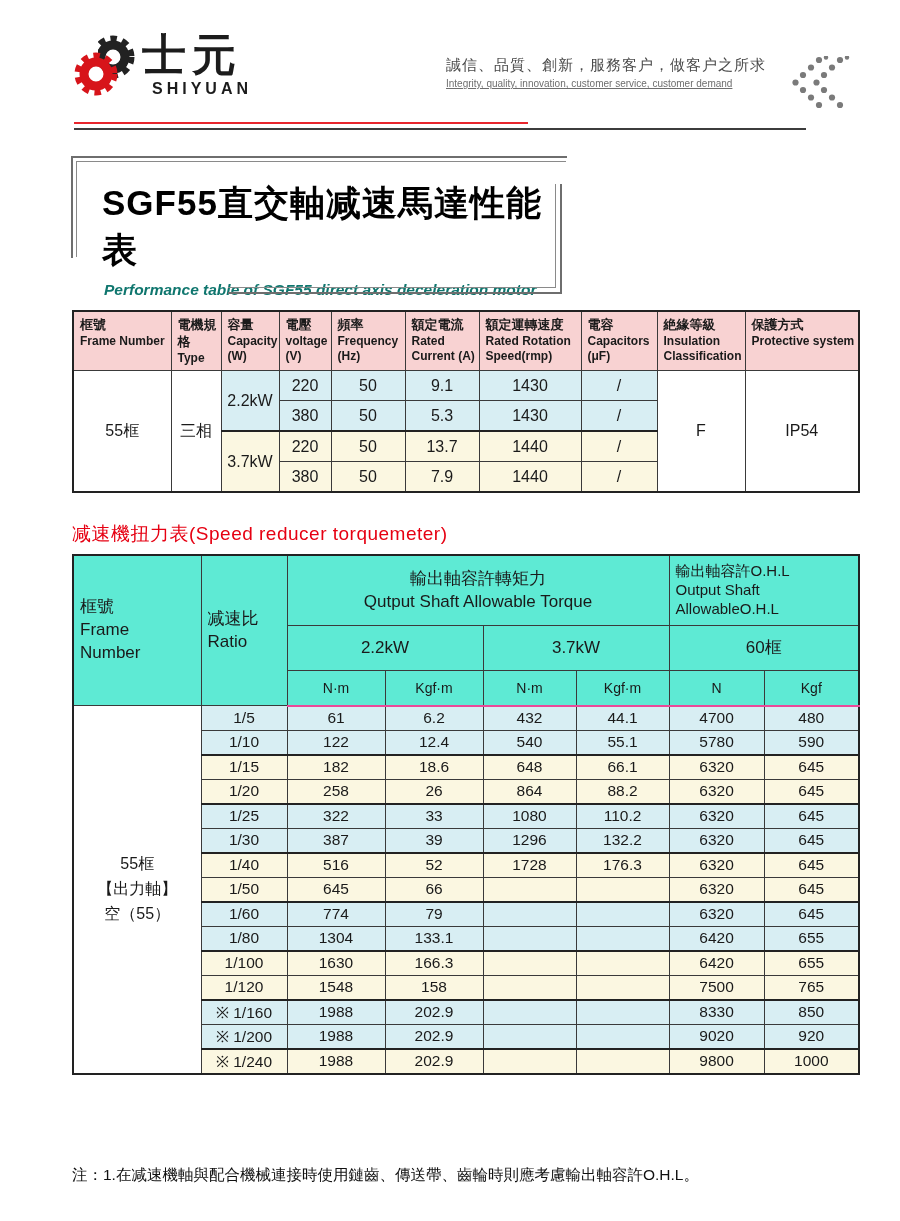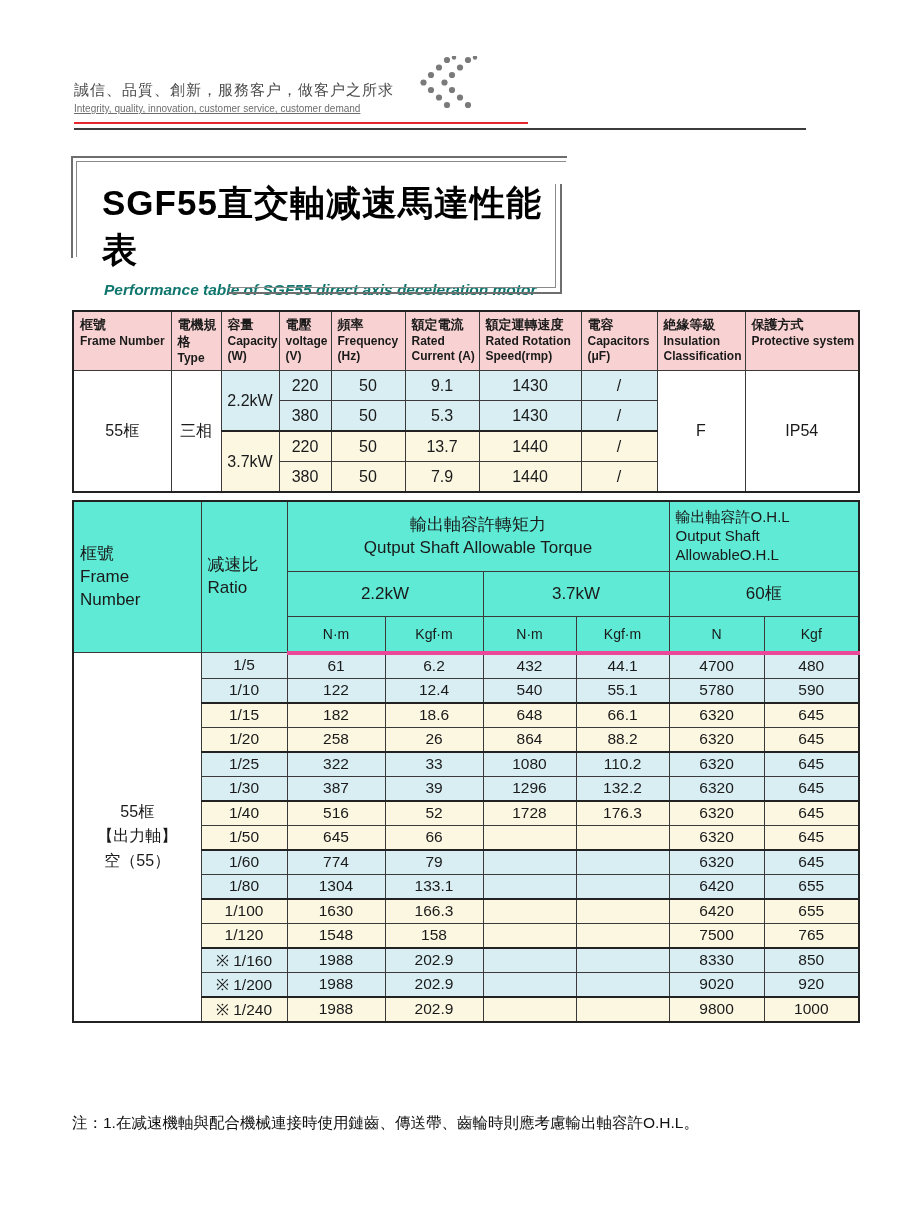--- a/index.html
+++ b/index.html
@@ -5,21 +5,21 @@
   html,body { margin:0; padding:0; background:#ffffff; }
   body { width:900px; height:1221px; font-family:"Liberation Sans", sans-serif; color:#1a1a1a; }
   .page { position:relative; width:900px; height:1221px; overflow:hidden; background:#fff; }
 
   
   .header { display:flex; justify-content:space-between; align-items:flex-start; padding:34px 46px 0 74px; }
   .logo { display:flex; align-items:flex-start; gap:4px; }
   .logo-text { display:flex; flex-direction:column; }
   .logo-cn { font-size:44px; font-weight:bold; line-height:0.95; letter-spacing:6px; color:#1c1c1c; }
   .logo-en { font-size:16px; font-weight:bold; letter-spacing:4px; color:#1c1c1c; margin:4px 0 0 10px; }
-  .header-right { display:flex; align-items:flex-end; gap:26px; margin-top:22px; }
+  .header-right { display:flex; align-items:flex-start; gap:26px; margin-top:22px; }
   .slogan-cn { font-size:15px; color:#4a4a4a; letter-spacing:1px; }
   .slogan-en { font-size:10px; color:#6e6e6e; margin-top:3px;text-decoration:underline; }
   .rule-red  { margin:8px 0 0 74px; width:454px; height:2px; background:#e8262d; }
   .rule-dark { margin:4px 0 0 74px; width:732px; height:2px; background:#3c3c3c; }
 
   
   .title-wrap { position:relative; margin:38px 0 0 82px; width:470px; padding:12px 0 4px 20px; }
   .tf { position:absolute; pointer-events:none; }
   .tf-a1 { top:-12px; left:-11px; width:494px; height:100px; border-top:2px solid #6e6e6e; border-left:2px solid #6e6e6e; }
   .tf-a2 { top:-7px;  left:-6px;  width:489px; height:95px;  border-top:1px solid #8a8a8a; border-left:1px solid #8a8a8a; }
@@ -43,35 +43,58 @@
   .tone-blue td, td.tone-blue { background:#d8eef3; }
   .tone-yellow td, td.tone-yellow { background:#fbf7e1; }
   .t1 tr.grp td { border-top:2px solid #222; }
 
   .t2 th { background:#5eead4; border:1px solid #3a3a3a; font-weight:normal; padding:6px; }
   .th-frame, .th-ratio { text-align:left; vertical-align:middle; padding-left:28px; font-size:17px; line-height:1.35; }
   .th-torque { text-align:center; font-size:17px; line-height:1.35; }
   .th-ohl { text-align:left; vertical-align:top; padding:4px 0 0 10px; font-size:15px; line-height:1.25; }
   .th-power { text-align:center; font-size:17px; height:32px; }
   .th-unit { text-align:center; font-size:14px; height:22px; }
-  .t2 thead tr:last-child th { border-bottom:4px solid #ec4899; }
+  .t2 thead tr:last-child th { border-bottom:2px solid #ec4899; }
   .t2 tbody td { border:1px solid #3a3a3a; text-align:center; font-size:15.5px; height:23px; padding:0; }
   .t2 tbody tr.grp td { border-top:2px solid #222; }
   .t2 tbody td.frame-cell { background:#fff; font-size:16px; line-height:1.55; vertical-align:middle; }
 
   
   .notes { display:flex; margin:86px 0 0 72px; font-size:15.5px; line-height:1.8; color:#111; }
   .notes .prefix { white-space:nowrap; }
 </style>
 </head>
 <body>
 
 <div class="page">
 
   <div class="header">
+    <div class="logo">
+      <span>
+        <svg width="64" height="66" viewBox="0 0 64 66">
+          <defs>
+              <clipPath id="cp-black">
+                <polygon points="24,0 64,0 64,40 40,52 24,30"></polygon>
+              </clipPath>
+            </defs>
+          <g clip-path="url(#cp-black)" fill="none" stroke="#222222">
+            <circle cx="39" cy="23" r="12" stroke-width="9"></circle>
+            <circle cx="39" cy="23" r="18.5" stroke-width="6" stroke-dasharray="6.5 5.5"></circle>
+          </g>
+          <g fill="none" stroke="#d7141a">
+            <circle cx="22" cy="40" r="12" stroke-width="9"></circle>
+            <circle cx="22" cy="40" r="18.5" stroke-width="6" stroke-dasharray="6.5 5.5"></circle>
+          </g>
+        </svg>
+      </span>
+      <span class="logo-text">
+        <span class="logo-cn">士元</span>
+        <span class="logo-en">SHIYUAN</span>
+      </span>
+    </div>
     <div class="header-right">
       <div class="slogan">
         <div class="slogan-cn">誠信、品質、創新，服務客户，做客户之所求</div>
         <div class="slogan-en">Integrity, quality, innovation, customer service, customer demand</div>
       </div>
       <span>
         <svg width="62" height="54" viewBox="0 0 62 54" fill="#7a7a7a">
           <circle cx="27" cy="4" r="3.1"></circle>
             <circle cx="19" cy="11.5" r="3.1"></circle>
             <circle cx="11" cy="19" r="3.1"></circle>
@@ -192,20 +215,21 @@
       <tr>
         <td class="tone-yellow">380</td>
         <td class="tone-yellow">50</td>
         <td class="tone-yellow">7.9</td>
         <td class="tone-yellow">1440</td>
         <td class="tone-yellow">/</td>
       </tr>
     </tbody>
   </table>
 
+  <div class="sec-heading second">减速機扭力表(Speed reducer torquemeter)</div>
   <table class="t2">
     <colgroup>
       <col style="width:128px">
         <col style="width:86px">
         <col style="width:98px">
         <col style="width:98px">
       <col style="width:93px">
         <col style="width:93px">
         <col style="width:95px">
         <col style="width:95px">

